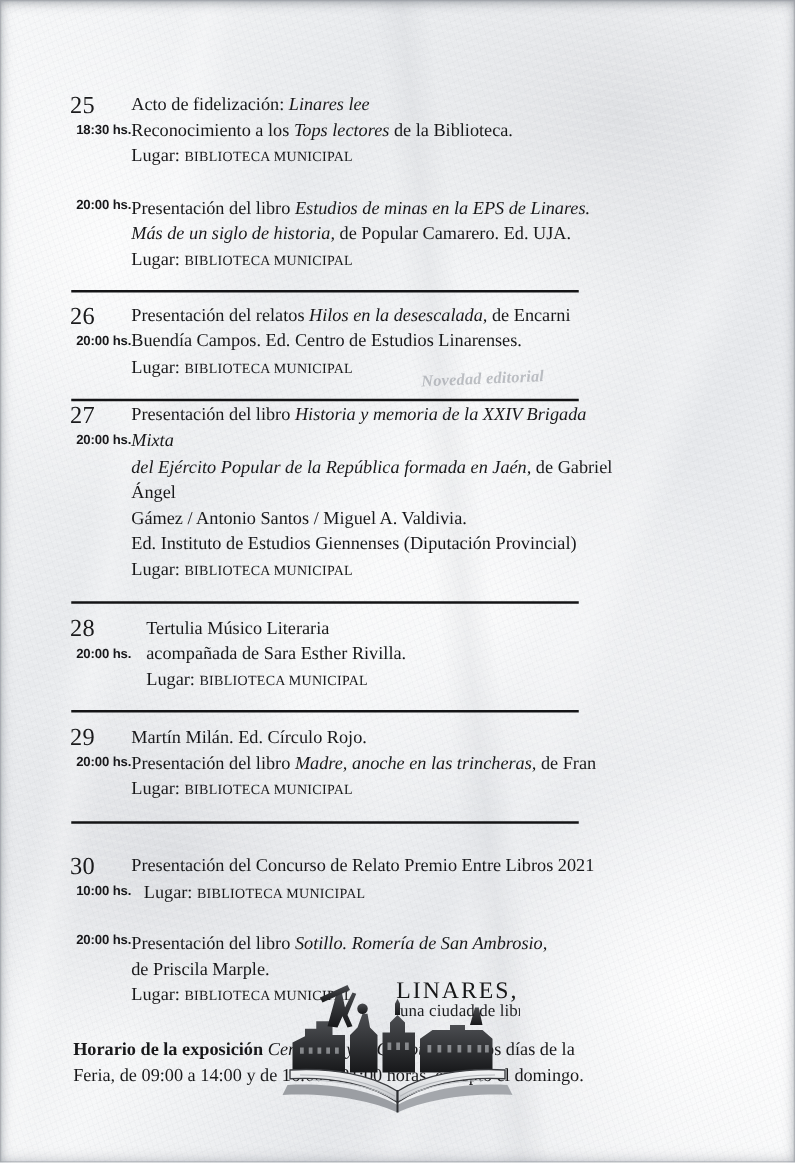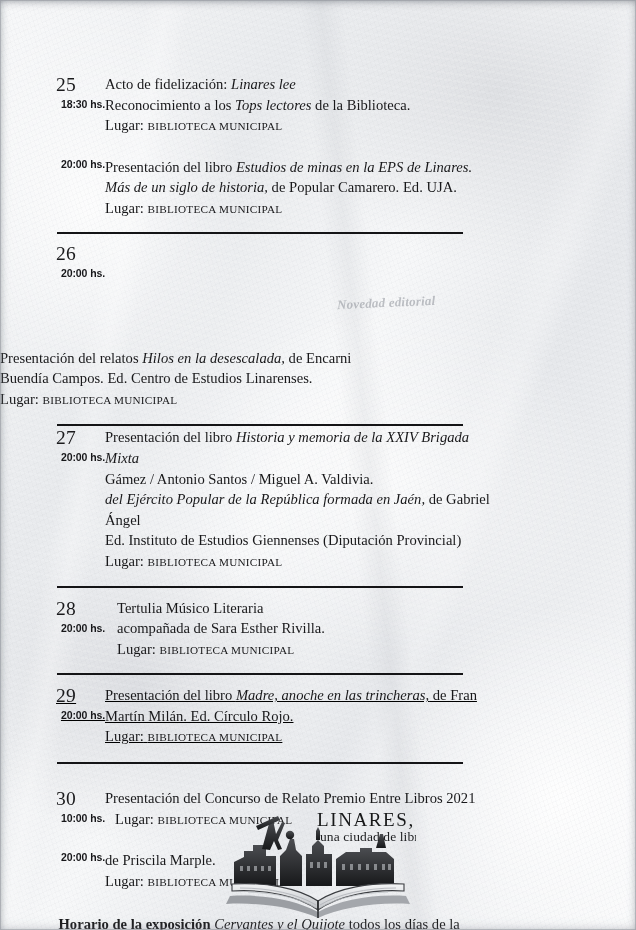--- a/index.html
+++ b/index.html
@@ -157,21 +157,21 @@
     box-sizing: border-box;
   }
   .note b { font-weight: bold; }
   .note i { font-style: italic; }
 
   
   .logo-wrap {
     position: absolute;
     left: 0;
     right: 0;
-    bottom: 8px;
+    bottom: 36px;
     display: flex;
     justify-content: center;
   }
   .logo {
     position: relative;
     width: 196px;
     height: 118px;
   }
 </style>
 </head>
@@ -215,21 +215,21 @@
         </div>
         <div class="lugar">
           <span>Lugar:</span>
           <span class="place">BIBLIOTECA MUNICIPAL</span>
         </div>
       </div>
     </div>
 
     <div class="rule" style="margin-top:12px;"></div>
 
-    <div class="entry" style="margin-top:9px;flex-direction:column;">
+    <div class="entry" style="margin-top:9px;">
       <div class="daycol">
         <div class="daynum">26</div>
         <div class="daytime">20:00 hs.</div>
       </div>
       <div class="body">
         <div class="ln">
           <span>Presentación del relatos </span><i>Hilos en la desescalada,</i><span> de Encarni</span>
         </div>
         <div class="ln">
           <span>Buendía Campos. Ed. Centro de Estudios Linarenses.</span>
@@ -247,24 +247,24 @@
     <div class="entry" style="margin-top:1px;">
       <div class="daycol">
         <div class="daynum">27</div>
         <div class="daytime">20:00 hs.</div>
       </div>
       <div class="body" style="padding-right:18px;">
         <div class="ln">
           <span>Presentación del libro </span><i>Historia y memoria de la XXIV Brigada Mixta</i>
         </div>
         <div class="ln">
+          <i>del Ejército Popular de la República formada en Jaén,</i><span> de Gabriel Ángel</span>
+        </div>
+        <div class="ln">
           <span>Gámez / Antonio Santos / Miguel A. Valdivia.</span>
-        </div>
-        <div class="ln">
-          <i>del Ejército Popular de la República formada en Jaén,</i><span> de Gabriel Ángel</span>
         </div>
         <div class="ln">
           <span>Ed. Instituto de Estudios Giennenses (Diputación Provincial)</span>
         </div>
         <div class="lugar">
           <span>Lugar:</span>
           <span class="place">BIBLIOTECA MUNICIPAL</span>
         </div>
       </div>
     </div>
@@ -285,31 +285,31 @@
         </div>
         <div class="lugar">
           <span>Lugar:</span>
           <span class="place">BIBLIOTECA MUNICIPAL</span>
         </div>
       </div>
     </div>
 
     <div class="rule" style="margin-top:13px;"></div>
 
-    <div class="entry" style="margin-top:10px;text-decoration:underline;">
+    <div class="entry" style="margin-top:10px;">
       <div class="daycol">
         <div class="daynum">29</div>
         <div class="daytime">20:00 hs.</div>
       </div>
       <div class="body">
         <div class="ln">
+          <span>Martín Milán. Ed. Círculo Rojo.</span>
+        </div>
+        <div class="ln">
           <span>Presentación del libro </span><i>Madre, anoche en las trincheras,</i><span> de Fran</span>
-        </div>
-        <div class="ln">
-          <span>Martín Milán. Ed. Círculo Rojo.</span>
         </div>
         <div class="lugar">
           <span>Lugar:</span>
           <span class="place">BIBLIOTECA MUNICIPAL</span>
         </div>
       </div>
     </div>
 
     <div class="rule" style="margin-top:14px;"></div>
 
@@ -327,20 +327,23 @@
           <span class="place">BIBLIOTECA MUNICIPAL</span>
         </div>
       </div>
     </div>
 
     <div class="entry" style="margin-top:20px;">
       <div class="daycol">
         <div class="daytime solo">20:00 hs.</div>
       </div>
       <div class="body">
+        <div class="ln">
+          <span>Presentación del libro </span><i>Sotillo. Romería de San Ambrosio,</i>
+        </div>
         <div class="ln">
           <span>de Priscila Marple.</span>
         </div>
         <div class="lugar">
           <span>Lugar:</span>
           <span class="place">BIBLIOTECA MUNICIPAL</span>
         </div>
       </div>
     </div>
 

